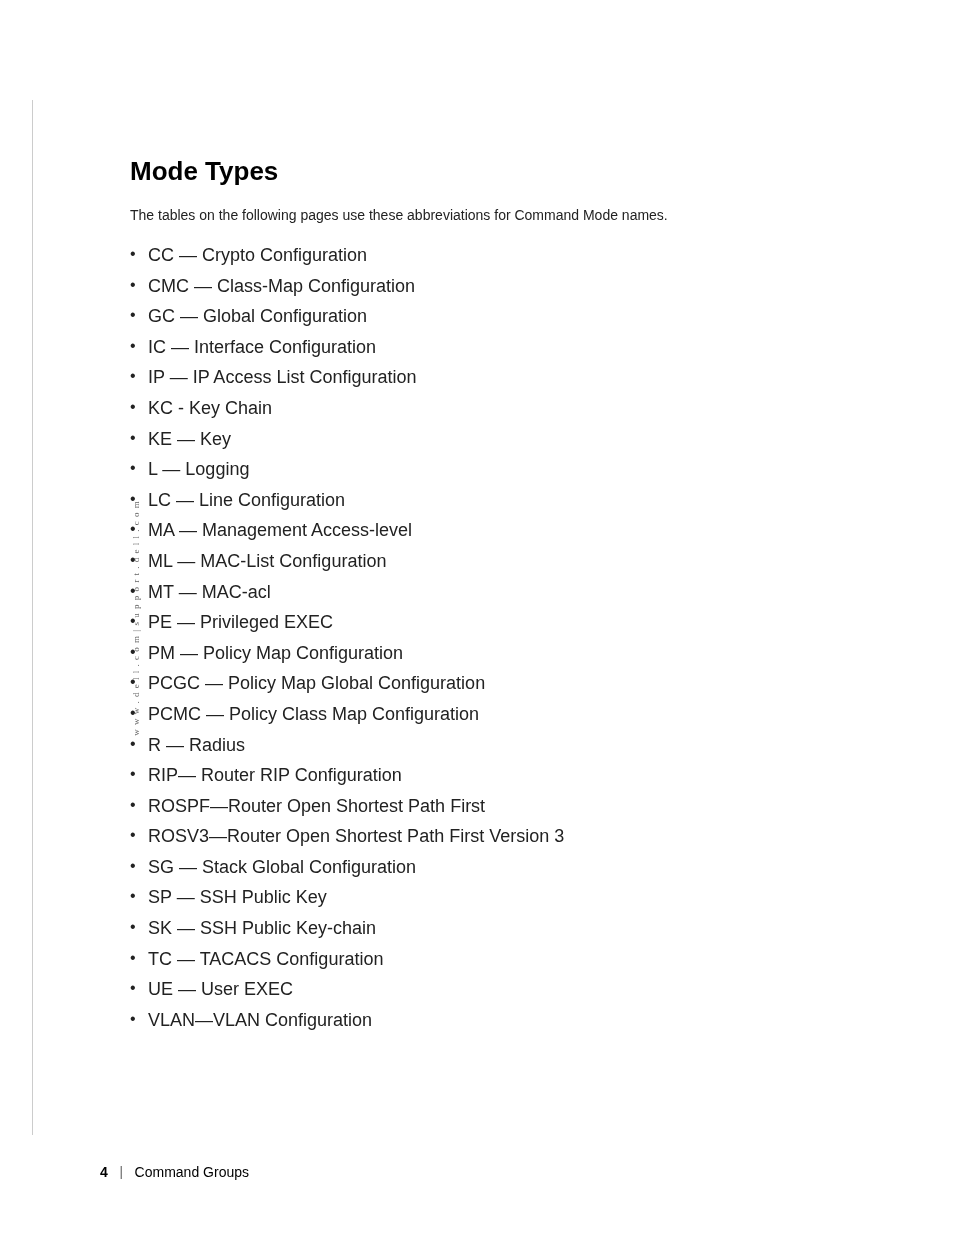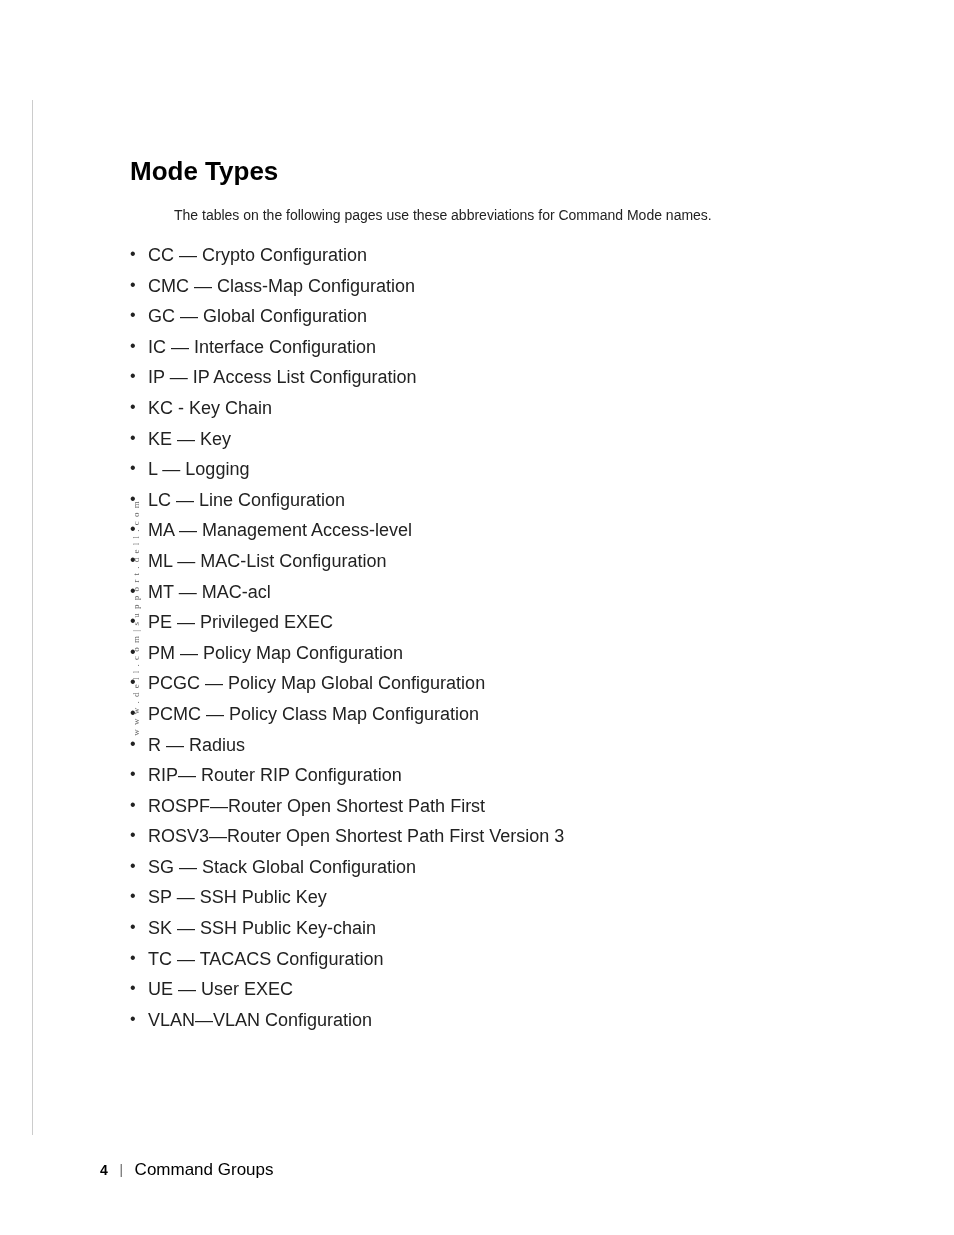--- a/index.html
+++ b/index.html
@@ -55,21 +55,20 @@
       font-family: Arial, Helvetica, sans-serif;
       margin-top: 36px;
     }
 
     .intro-text {
       font-size: 14px;
       margin-bottom: 14px;
       color: #222;
       font-family: Arial, Helvetica, sans-serif;
       line-height: 1.5;
-      margin-left: 44px;
     }
 
     .bullet-list {
       list-style: none;
       padding: 0;
       margin: 0;
     }
 
     .bullet-list li {
       font-size: 18px;
@@ -105,21 +104,21 @@
       font-weight: bold;
       color: #000;
     }
 
     .footer-separator {
       color: #000;
       font-size: 14px;
     }
 
     .footer-text {
-      font-size: 17px;
+      font-size: 14px;
       font-family: Arial, Helvetica, sans-serif;
       color: #000;
     }
   </style>
 </head>
 <body>
 
 <div class="page-container">
 
   <div class="sidebar-text">w w w . d e l l . c o m  |  s u p p o r t . d e l l . c o m</div>

